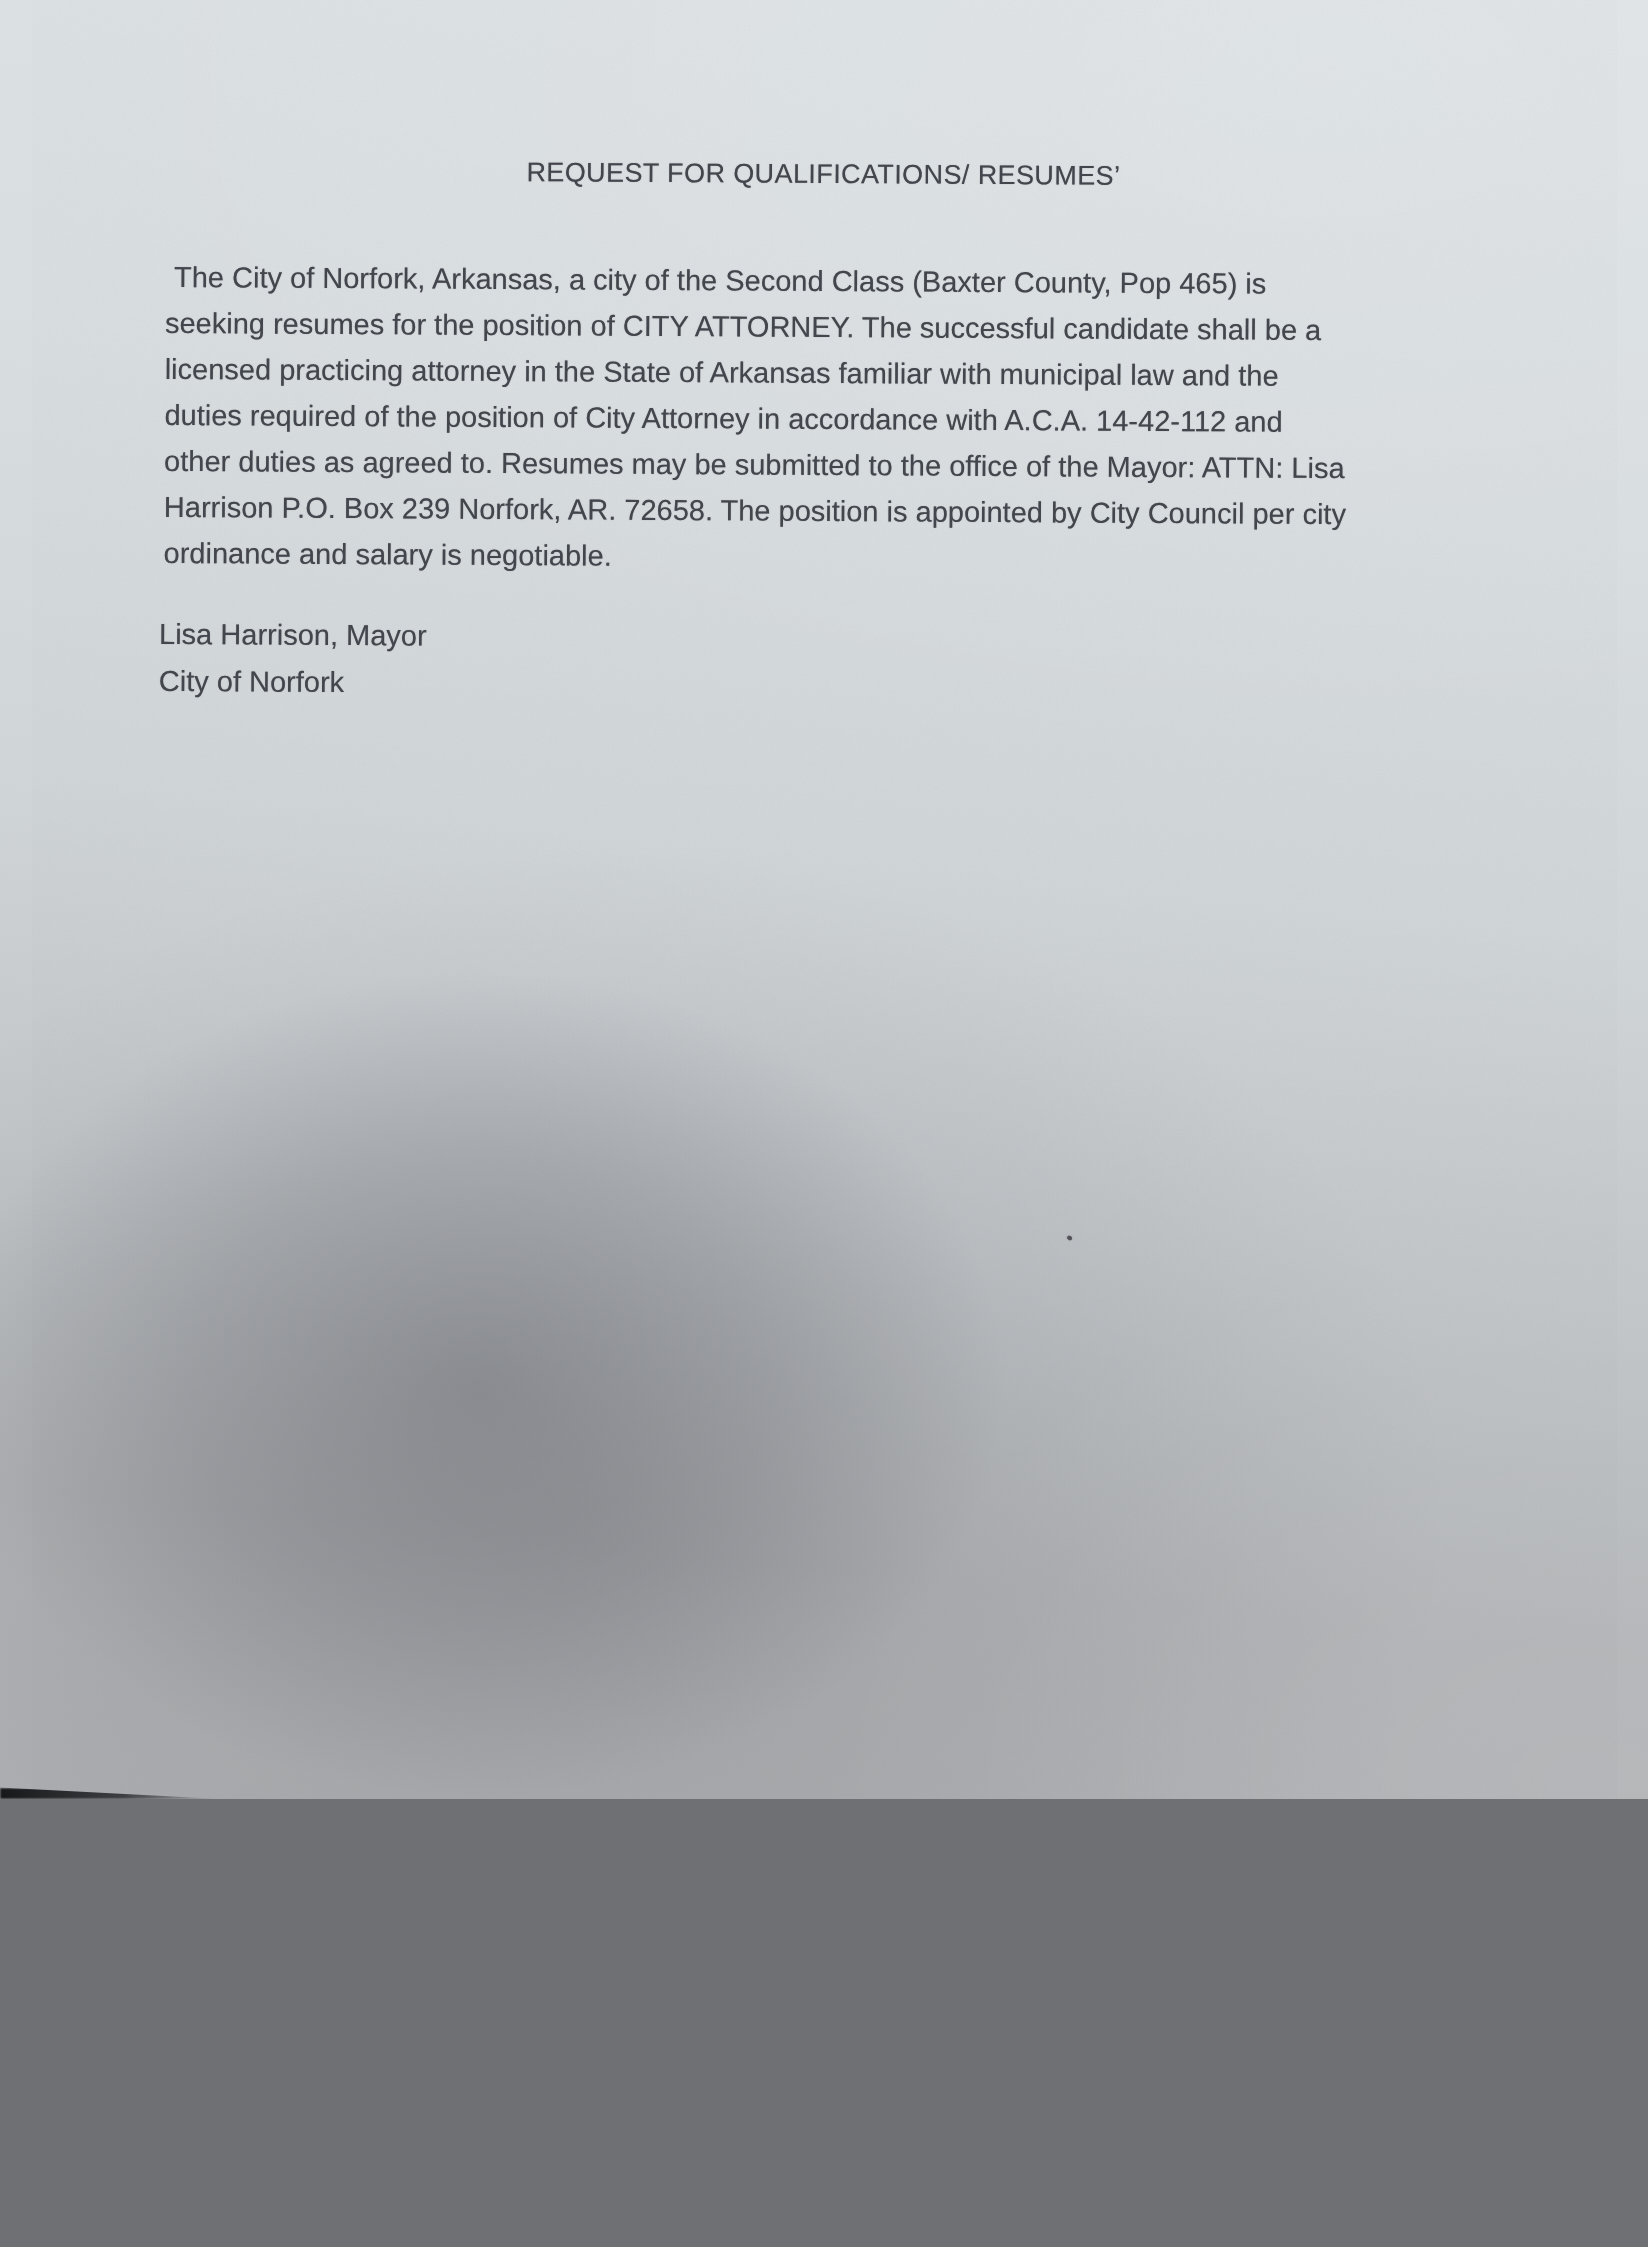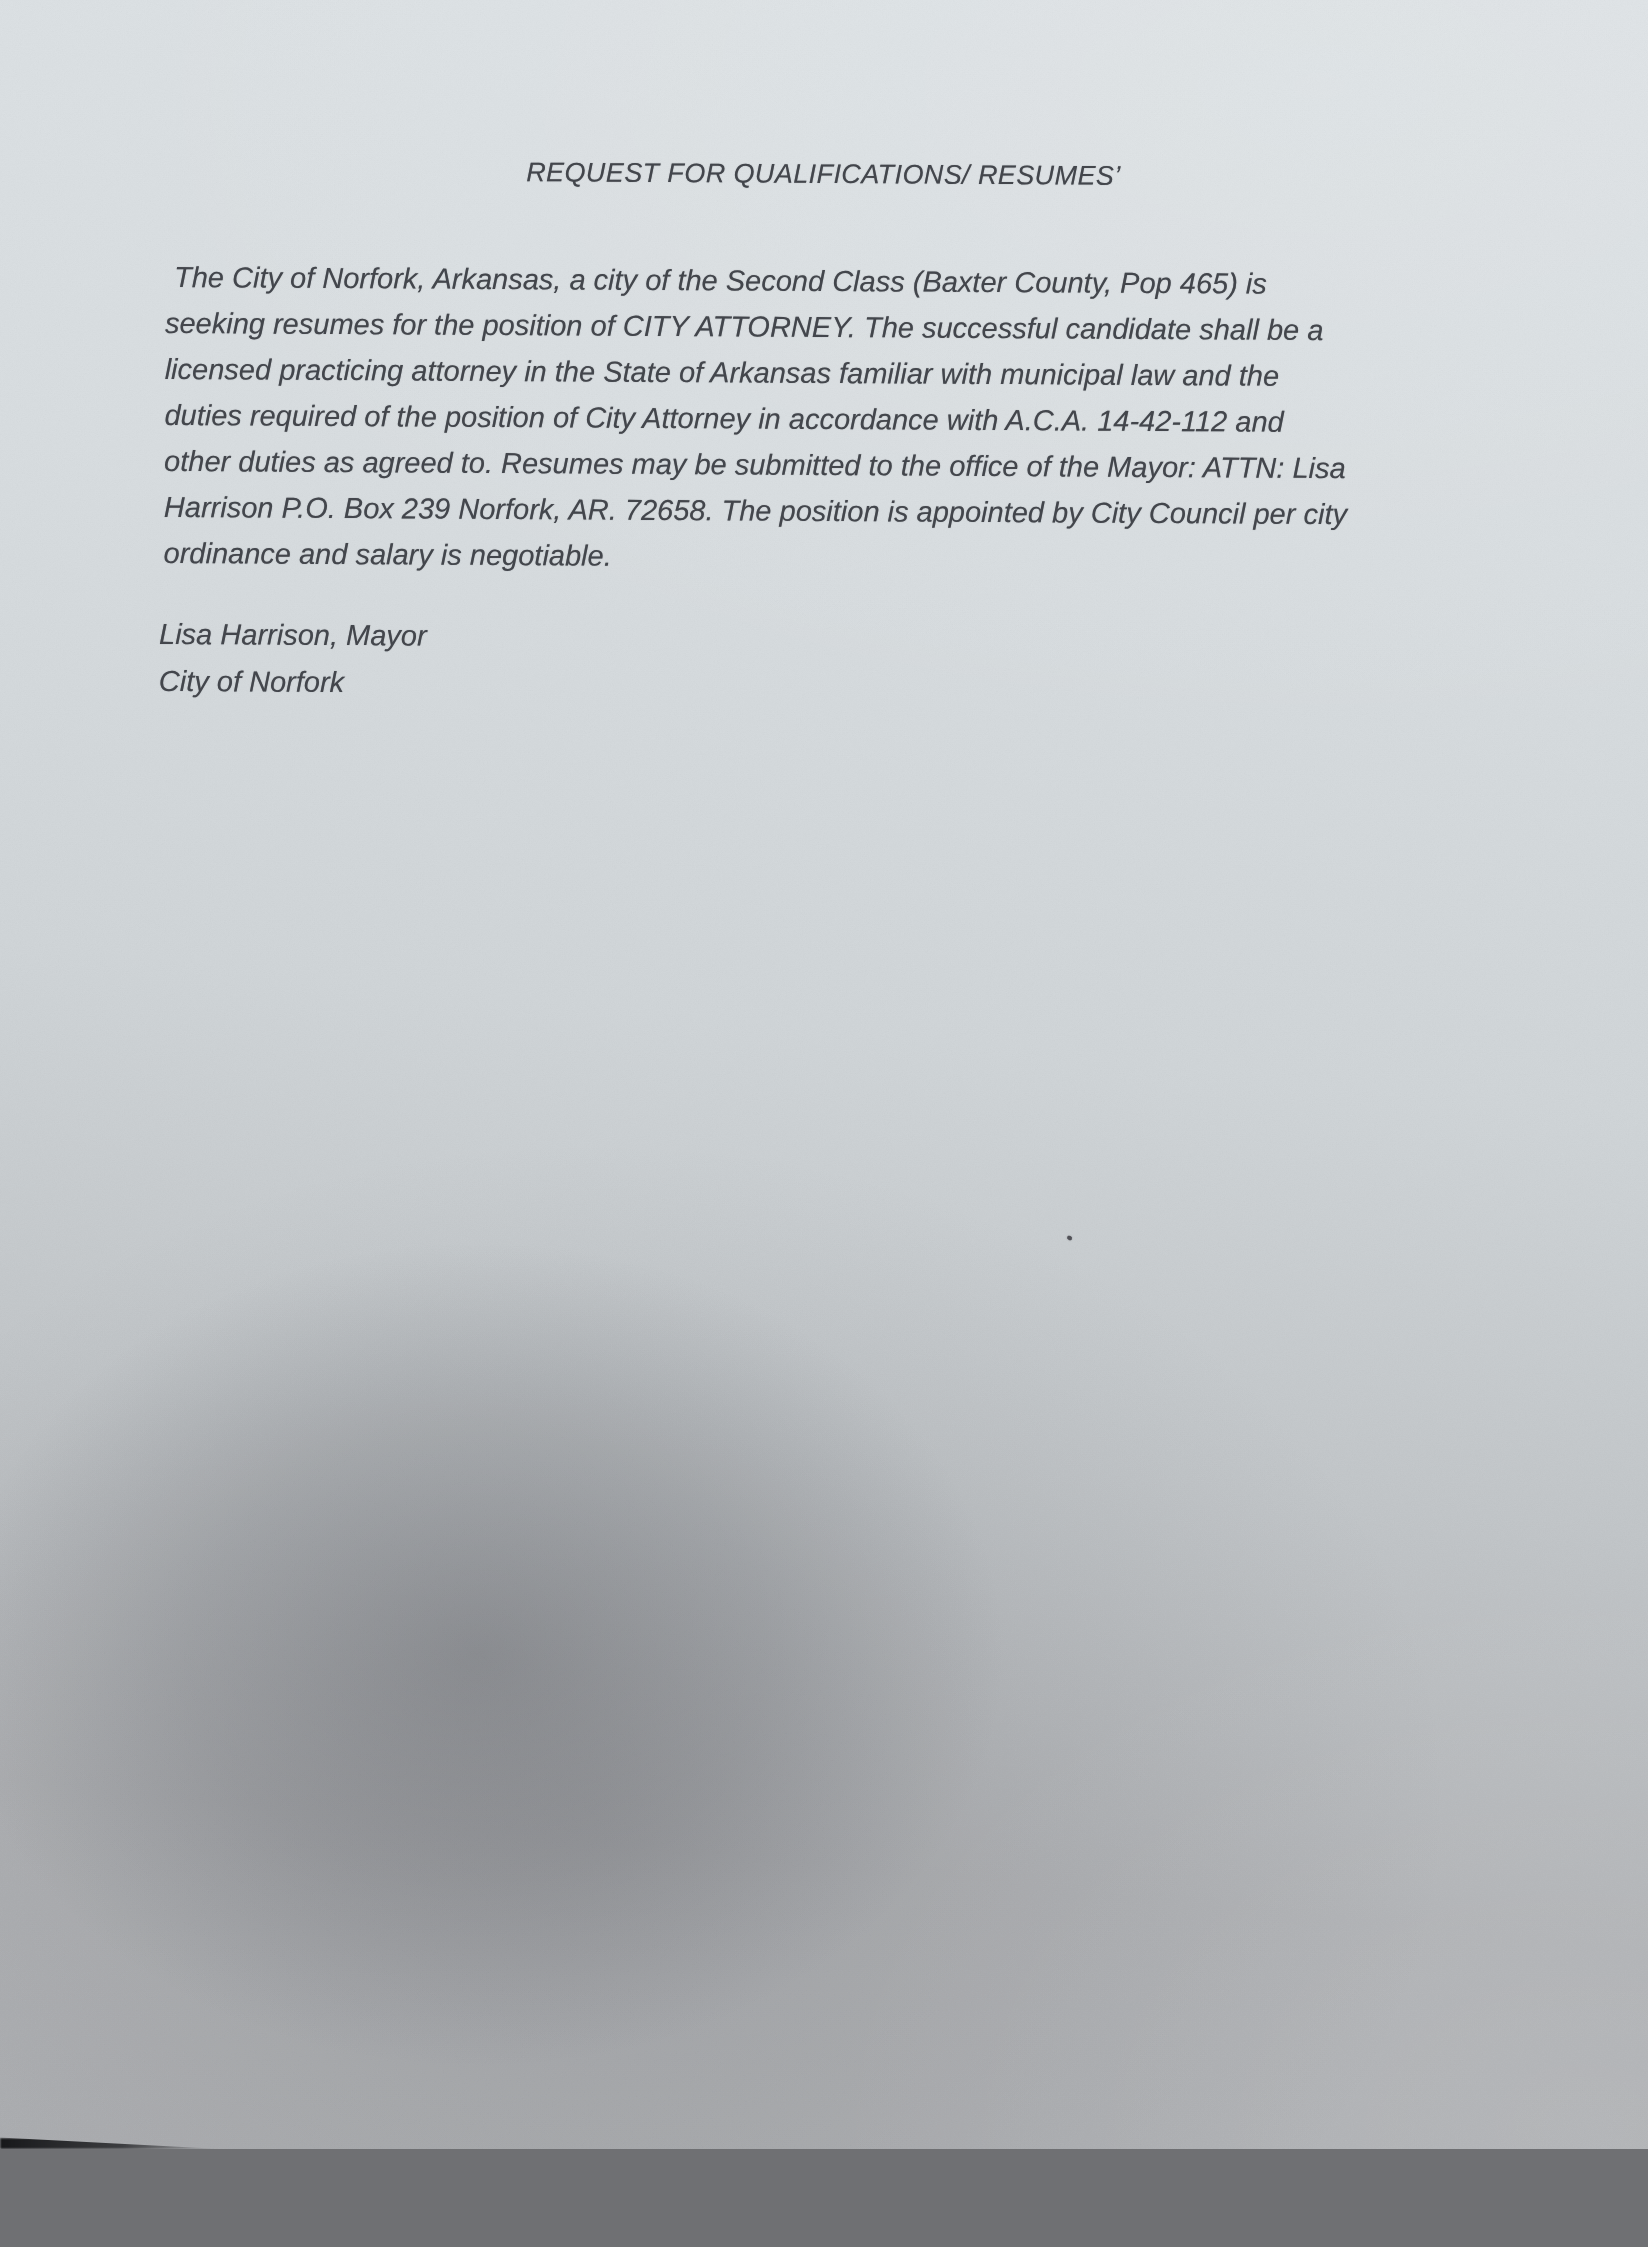--- a/index.html
+++ b/index.html
@@ -9,23 +9,22 @@
   body {
     width: 1649px;
     height: 2247px;
     overflow: hidden;
     background: #6f7073;
     font-family: "Liberation Sans", sans-serif;
   }
   .photo {
     position: relative;
     width: 1649px;
-    height: 2149px;
+    height: 1799px;
     overflow: hidden;
-    font-style: italic;
   }
   
   .paper-bg {
     position: absolute;
     inset: 0;
     background:
       radial-gradient(ellipse 527px 413px at 29% 77%, rgba(64,65,71,0.30) 0%, rgba(64,65,71,0.16) 55%, rgba(64,65,71,0) 100%),
       radial-gradient(ellipse 860px 667px at 36% 84%, rgba(75,76,82,0.16) 0%, rgba(75,76,82,0) 100%),
       radial-gradient(ellipse 790px 571px at 96% 99%, rgba(255,255,255,0.08) 0%, rgba(255,255,255,0) 100%),
       radial-gradient(ellipse 1317px 702px at 80% 4%, rgba(255,255,255,0.10) 0%, rgba(255,255,255,0) 100%),

